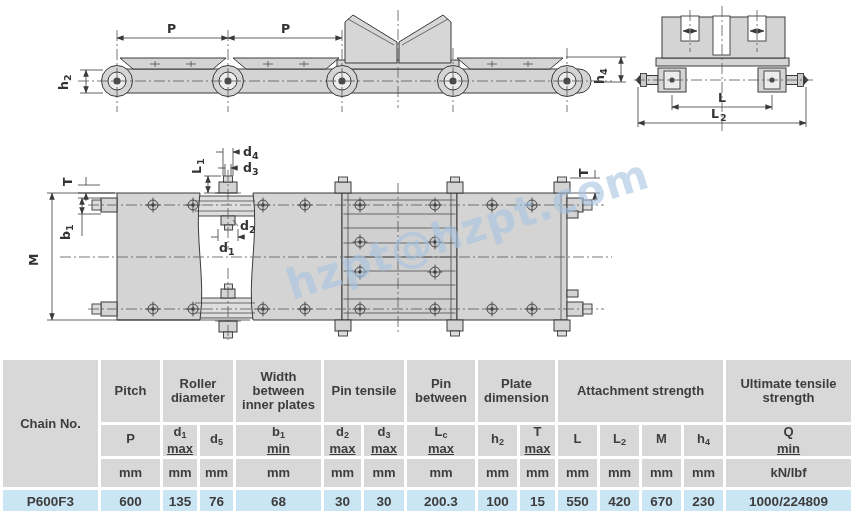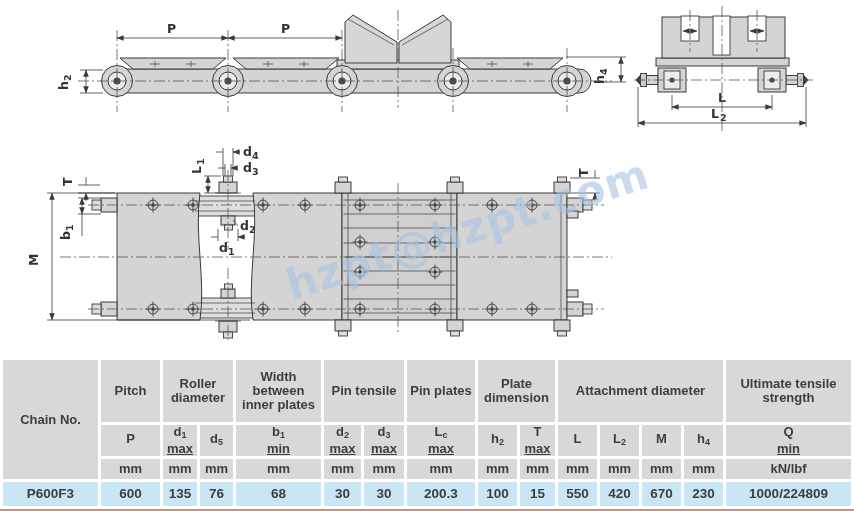--- a/index.html
+++ b/index.html
@@ -314,42 +314,42 @@
         <col style="width:39px">
         <col style="width:125px">
   </colgroup>
   <tbody>
         <tr style="height:62px">
     <td class="hd chain" rowspan="3">Chain No.</td>
     <td class="hd">Pitch</td>
     <td class="hd" colspan="2">Roller diameter</td>
     <td class="hd">Width between inner plates</td>
     <td class="hd" colspan="2">Pin tensile</td>
-    <td class="hd">Pin plates</td>
+    <td class="hd">Pin between</td>
     <td class="hd" colspan="2">Plate dimension</td>
-    <td class="hd" colspan="4">Attachment diameter</td>
+    <td class="hd" colspan="4">Attachment strength</td>
     <td class="hd">Ultimate tensile strength</td>
   </tr>
   <tr style="height:30px">
     <td class="hd"><span>P</span><sub></sub><span class="l2"></span></td>
     <td class="hd"><span>d</span><sub>1</sub><span class="l2">max</span></td>
     <td class="hd"><span>d</span><sub>5</sub><span class="l2"></span></td>
     <td class="hd"><span>b</span><sub>1</sub><span class="l2">min</span></td>
     <td class="hd"><span>d</span><sub>2</sub><span class="l2">max</span></td>
     <td class="hd"><span>d</span><sub>3</sub><span class="l2">max</span></td>
     <td class="hd"><span>L</span><sub>c</sub><span class="l2">max</span></td>
     <td class="hd"><span>h</span><sub>2</sub><span class="l2"></span></td>
     <td class="hd"><span>T</span><sub></sub><span class="l2">max</span></td>
     <td class="hd"><span>L</span><sub></sub><span class="l2"></span></td>
     <td class="hd"><span>L</span><sub>2</sub><span class="l2"></span></td>
     <td class="hd"><span>M</span><sub></sub><span class="l2"></span></td>
     <td class="hd"><span>h</span><sub>4</sub><span class="l2"></span></td>
     <td class="hd"><span>Q</span><sub></sub><span class="l2">min</span></td>
   </tr>
-  <tr style="height:20px">
+  <tr style="height:28px">
     <td class="hd">mm</td>
     <td class="hd">mm</td>
     <td class="hd">mm</td>
     <td class="hd">mm</td>
     <td class="hd">mm</td>
     <td class="hd">mm</td>
     <td class="hd">mm</td>
     <td class="hd">mm</td>
     <td class="hd">mm</td>
     <td class="hd">mm</td>

